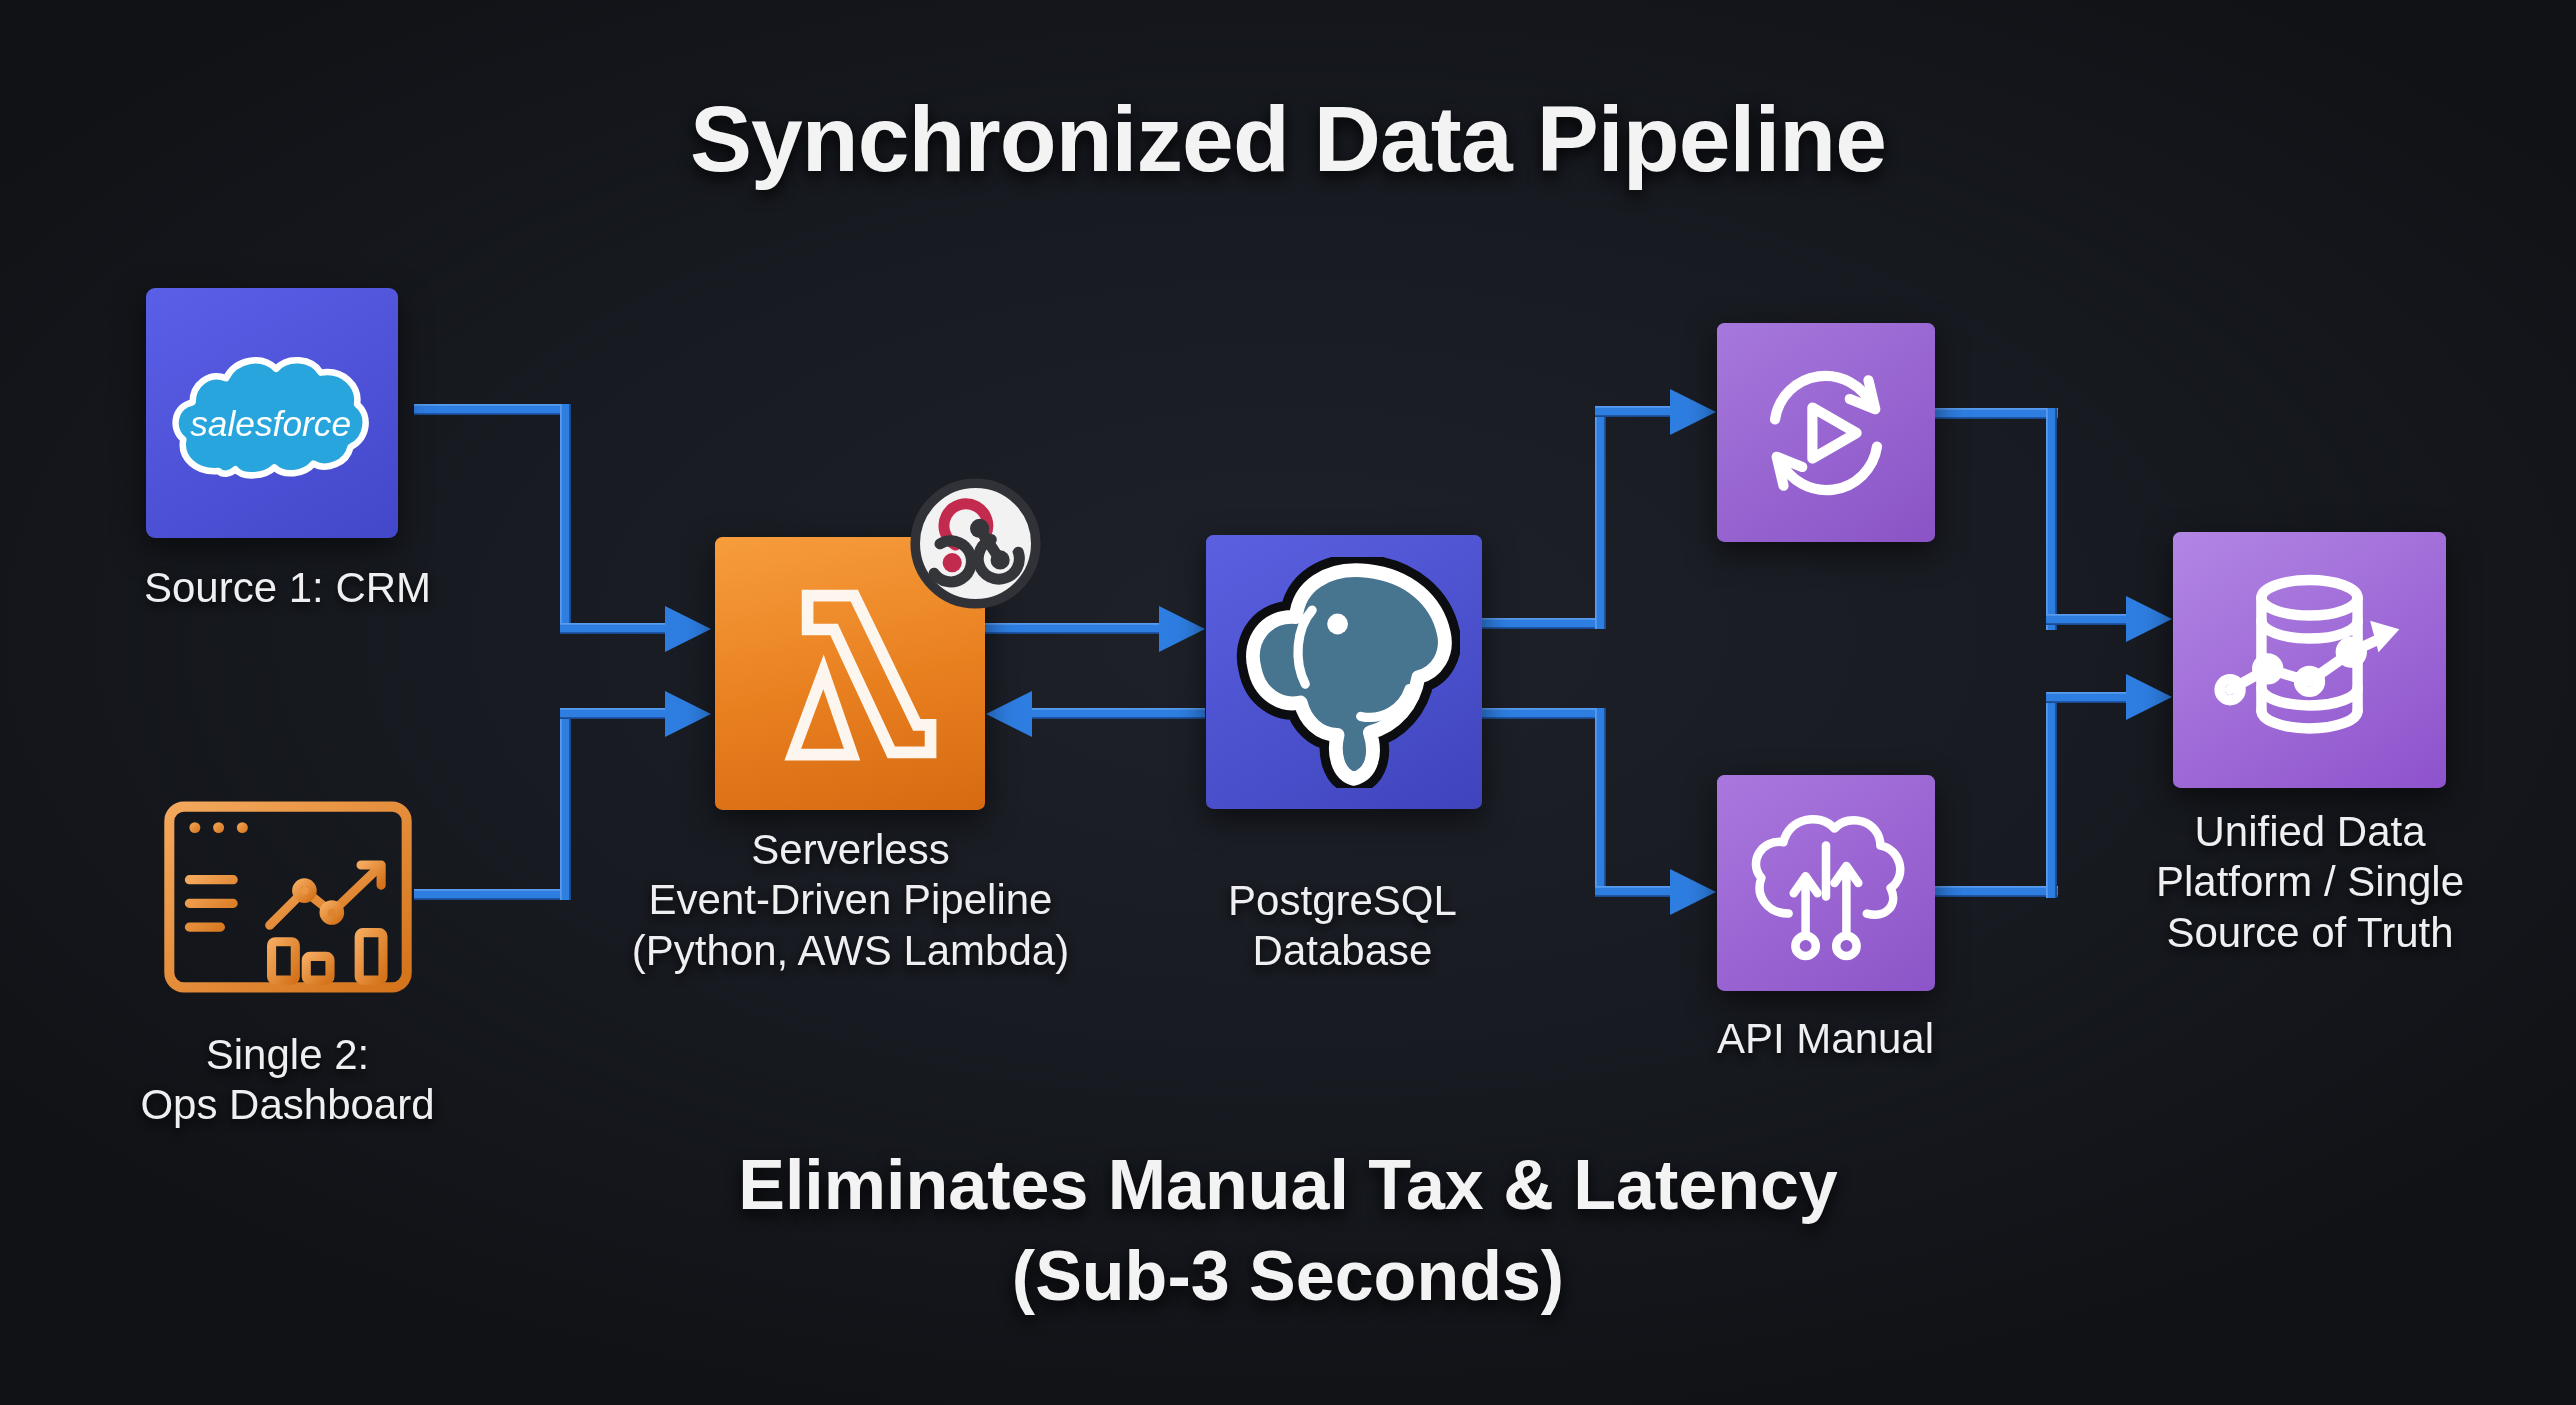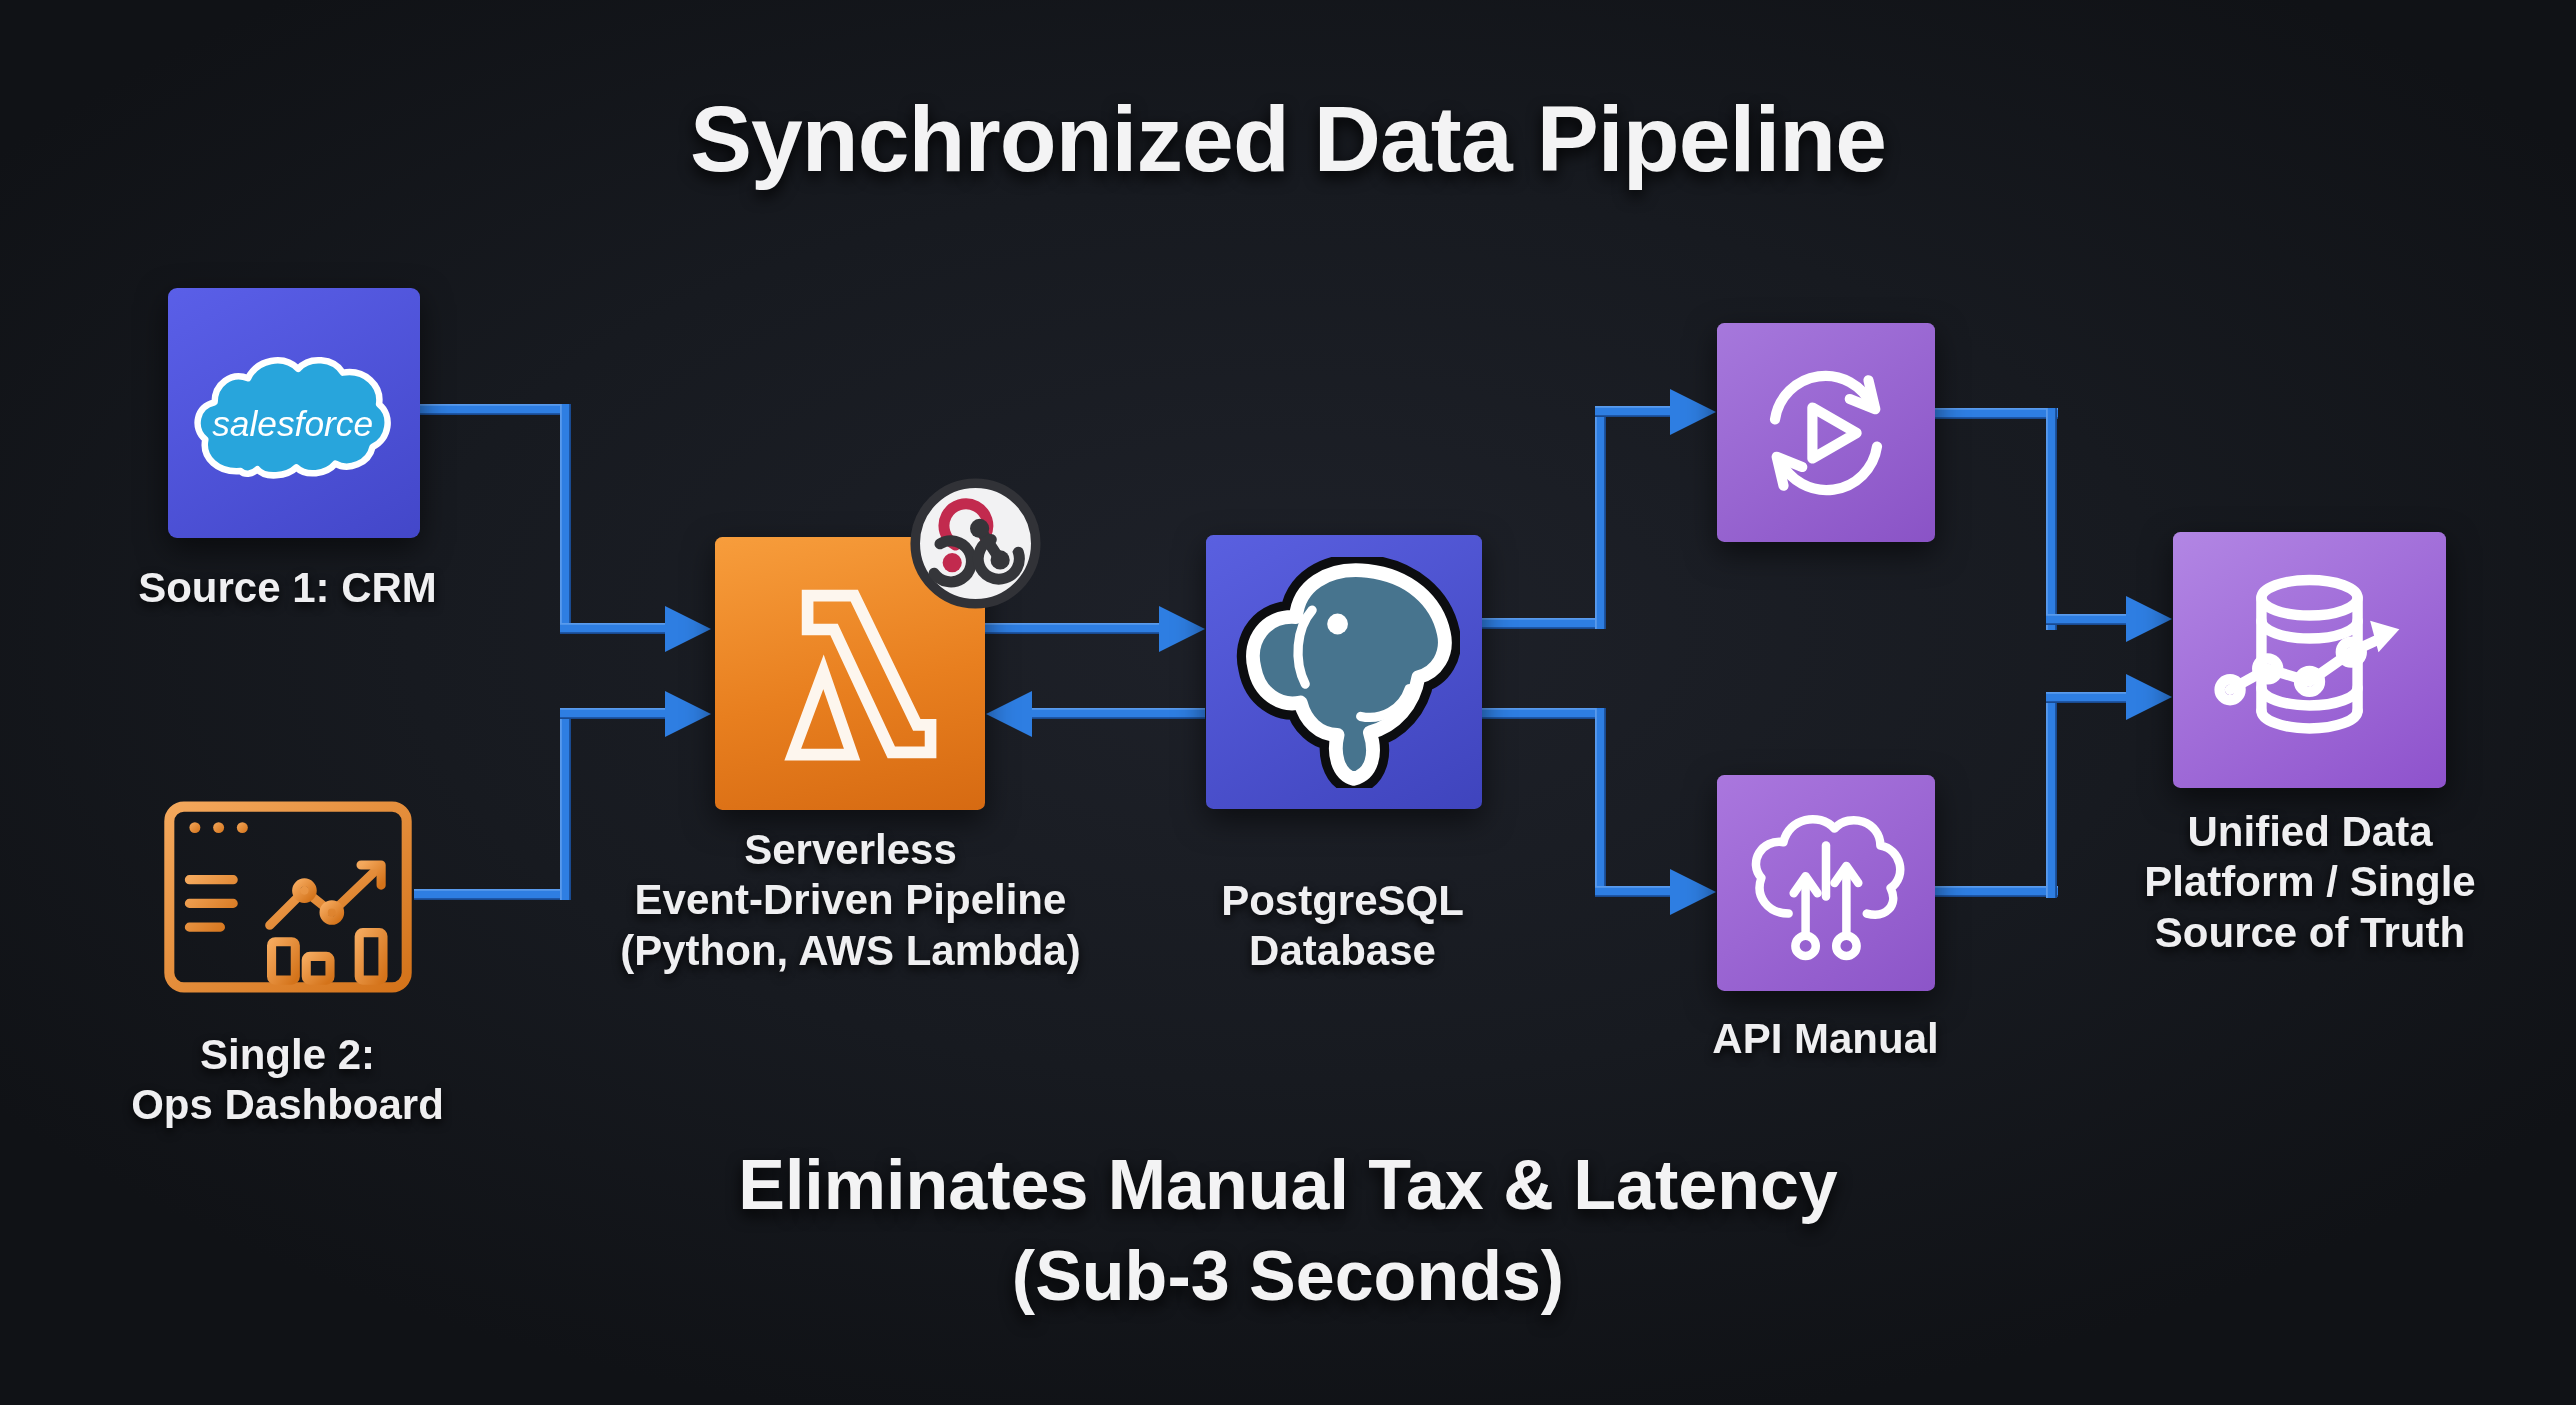--- a/index.html
+++ b/index.html
@@ -12,21 +12,21 @@
     position:absolute;left:0;top:86px;width:100%;margin:0;text-align:center;
     font-size:93px;font-weight:800;letter-spacing:-0.9px;color:#f3f3f4;
     text-shadow:0 5.5px 14.6px rgba(0,0,0,.9);
   }
   .tagline{
     position:absolute;left:0;top:1140px;width:100%;text-align:center;
     font-size:70px;font-weight:800;line-height:1.3;color:#f3f3f4;white-space:pre-line;
     text-shadow:0 5.5px 14.6px rgba(0,0,0,.9);
   }
   .nlabel{
-    position:absolute;color:#efeff1;font-size:42px;font-weight:700;line-height:1.2;
+    position:absolute;color:#efeff1;font-size:42px;font-weight:400;line-height:1.2;
     text-align:center;white-space:pre-line;text-shadow:0 3.7px 9.1px rgba(0,0,0,.85);z-index:2;
   }
   .box{
     position:absolute;border-radius:9.1px;display:flex;align-items:center;justify-content:center;
     box-shadow:0 11px 31px rgba(0,0,0,.55);z-index:2;
   }
   .box-sf{background:linear-gradient(150deg,#5a5fe8 0%,#4347c9 100%);}
   .box-lambda{background:linear-gradient(168deg,#f79d3c 0%,#e87f1f 55%,#d66a12 100%);}
   .box-pg{background:linear-gradient(150deg,#5a60e0 0%,#3f44bd 100%);}
   .box-sync{background:linear-gradient(145deg,#a678dc 0%,#8a53c6 100%);}
@@ -77,21 +77,21 @@
   <div class="seg seg-h" style="left:1935px;top:408px;width:123px;height:11px;"></div>
   <div class="seg seg-v" style="left:2046px;top:408px;width:11px;height:222px;"></div>
   <div class="seg seg-h" style="left:2046px;top:614px;width:84px;height:11px;"></div>
   <div class="arr arr-r" style="left:2126px;top:596px;"></div>
 
   <div class="seg seg-h" style="left:1935px;top:886px;width:123px;height:11px;"></div>
   <div class="seg seg-v" style="left:2046px;top:692px;width:11px;height:206px;"></div>
   <div class="seg seg-h" style="left:2046px;top:692px;width:84px;height:11px;"></div>
   <div class="arr arr-r" style="left:2126px;top:674px;"></div>
 
-  <div class="box box-sf" style="left:168px;top:288px;width:252px;height:250px;">
+  <div class="box box-sf" style="left:146px;top:288px;width:252px;height:250px;">
     <svg width="223" height="187" viewBox="0 0 240 200">
       <path d="M62 162 C38 164,20 148,24 128 C10 116,14 92,34 88 C34 68,52 55,70 62 C80 42,108 36,124 52 C136 38,162 40,172 56 C196 52,214 70,211 90 C226 102,222 128,204 136 C200 154,178 162,164 154 C154 166,132 168,122 158 C112 168,88 170,80 160 C74 166,66 166,62 162 Z" fill="#28a5dc" stroke="#ffffff" stroke-width="7" stroke-linejoin="round"></path>
       <text x="118" y="124" text-anchor="middle" font-size="38" font-style="italic" fill="#ffffff">salesforce</text>
     </svg>
   </div>
   <div class="nlabel" style="left:59px;top:563px;width:457px;">Source 1: CRM</div>
 
   <div class="iconwrap" style="left:162px;top:799px;width:252px;height:196px;">
     <svg width="252" height="196" viewBox="0 0 276 214">
       <defs>

